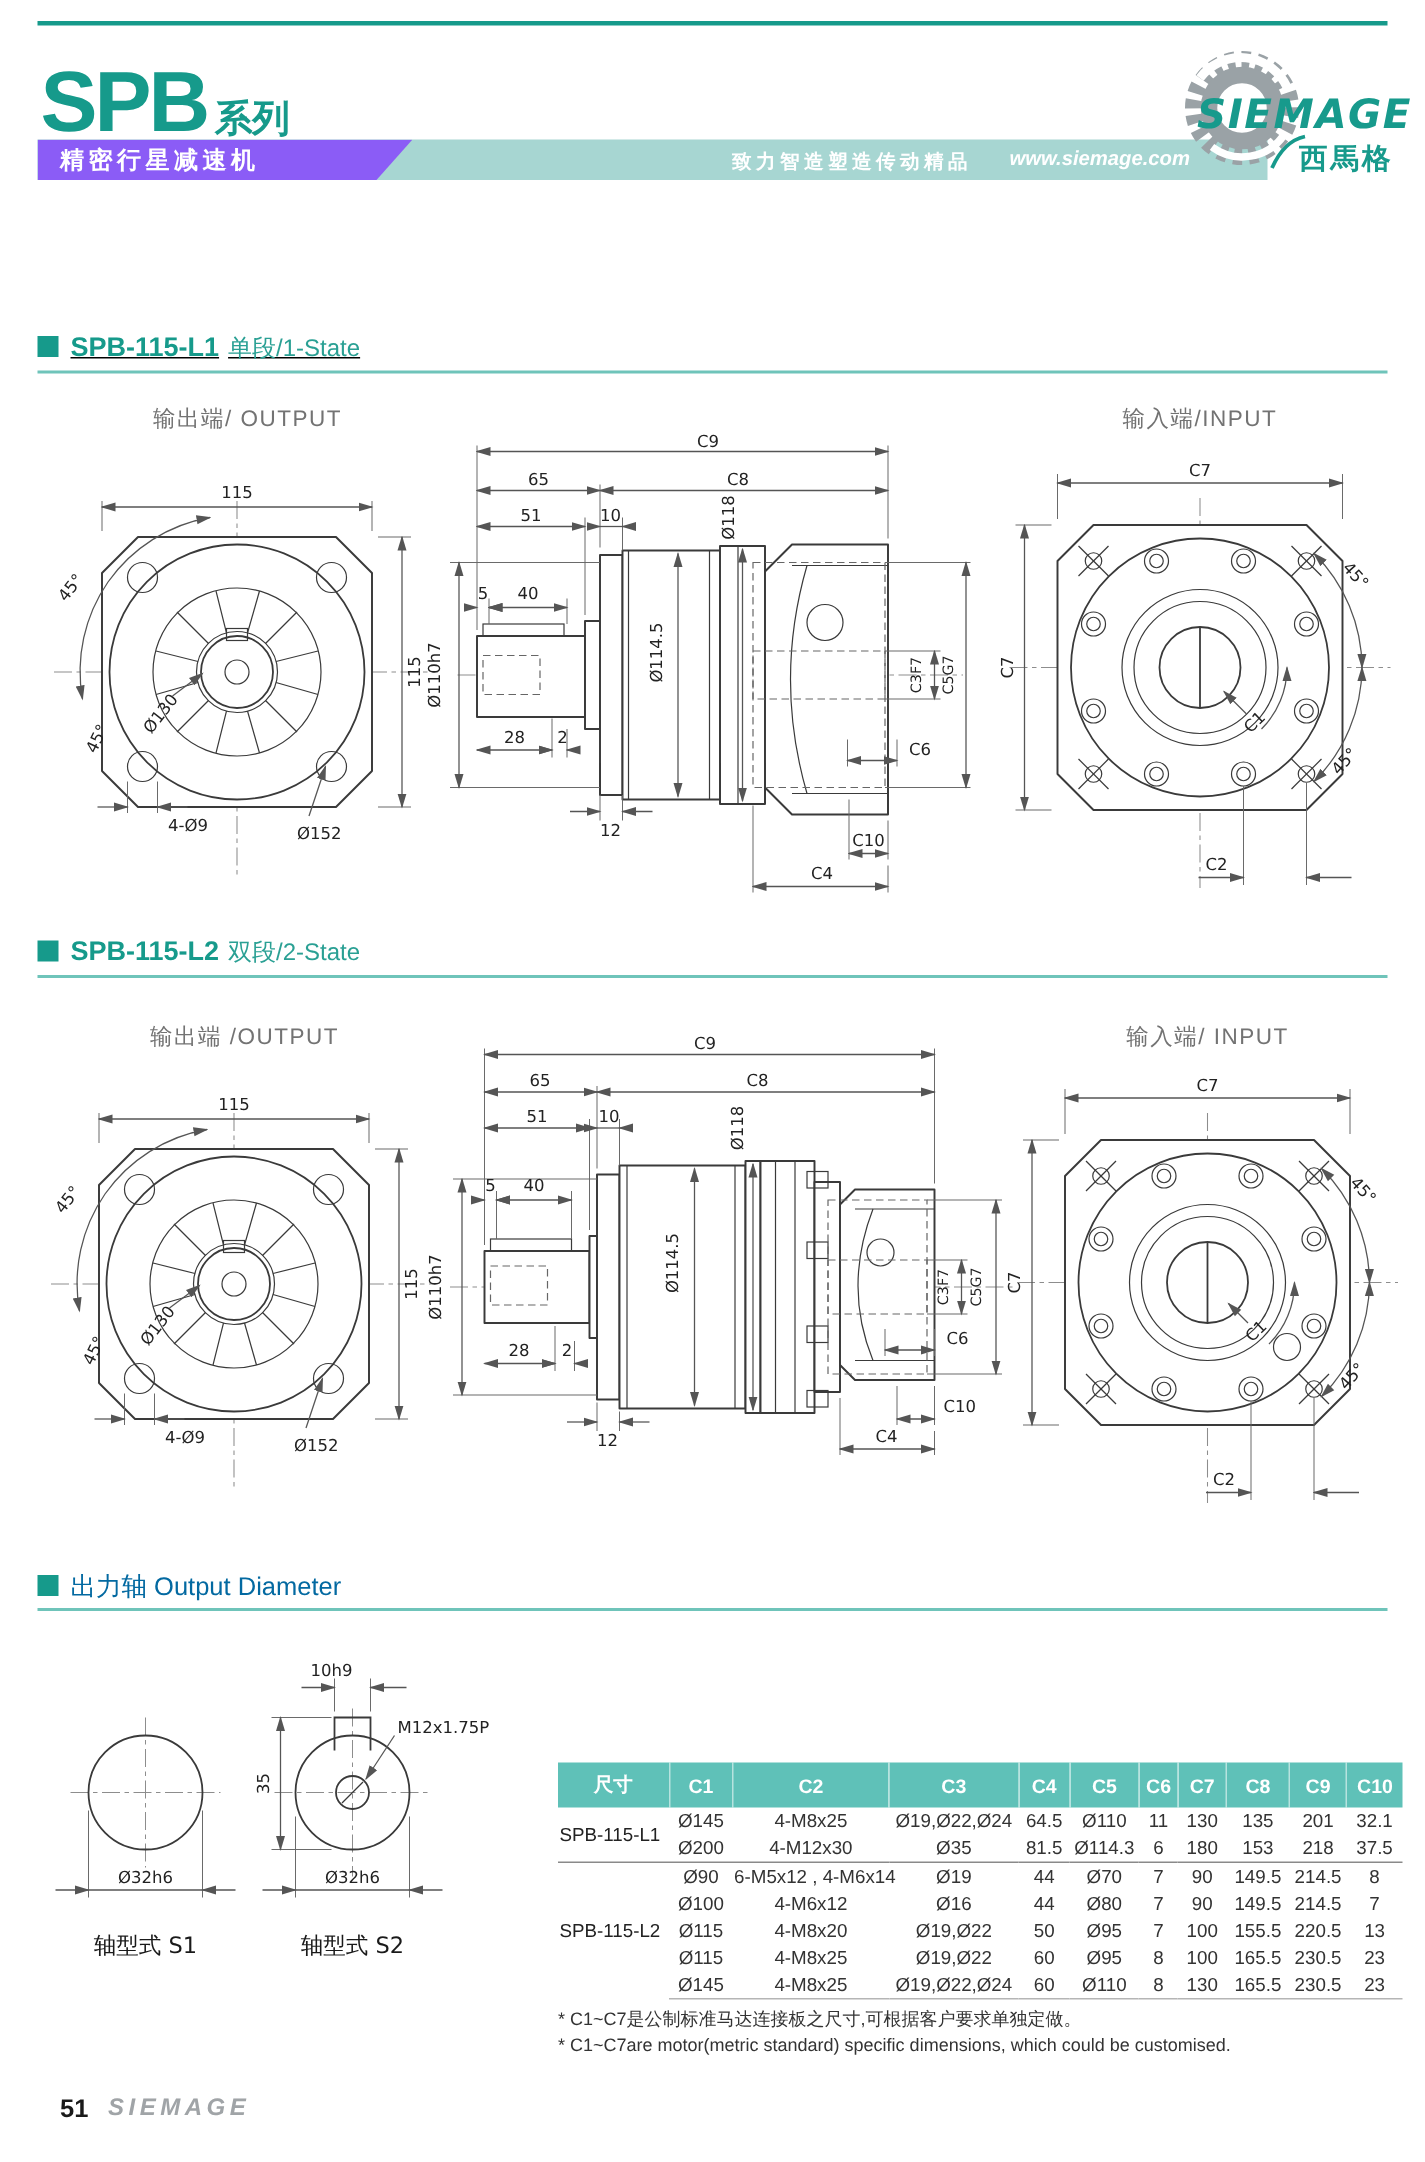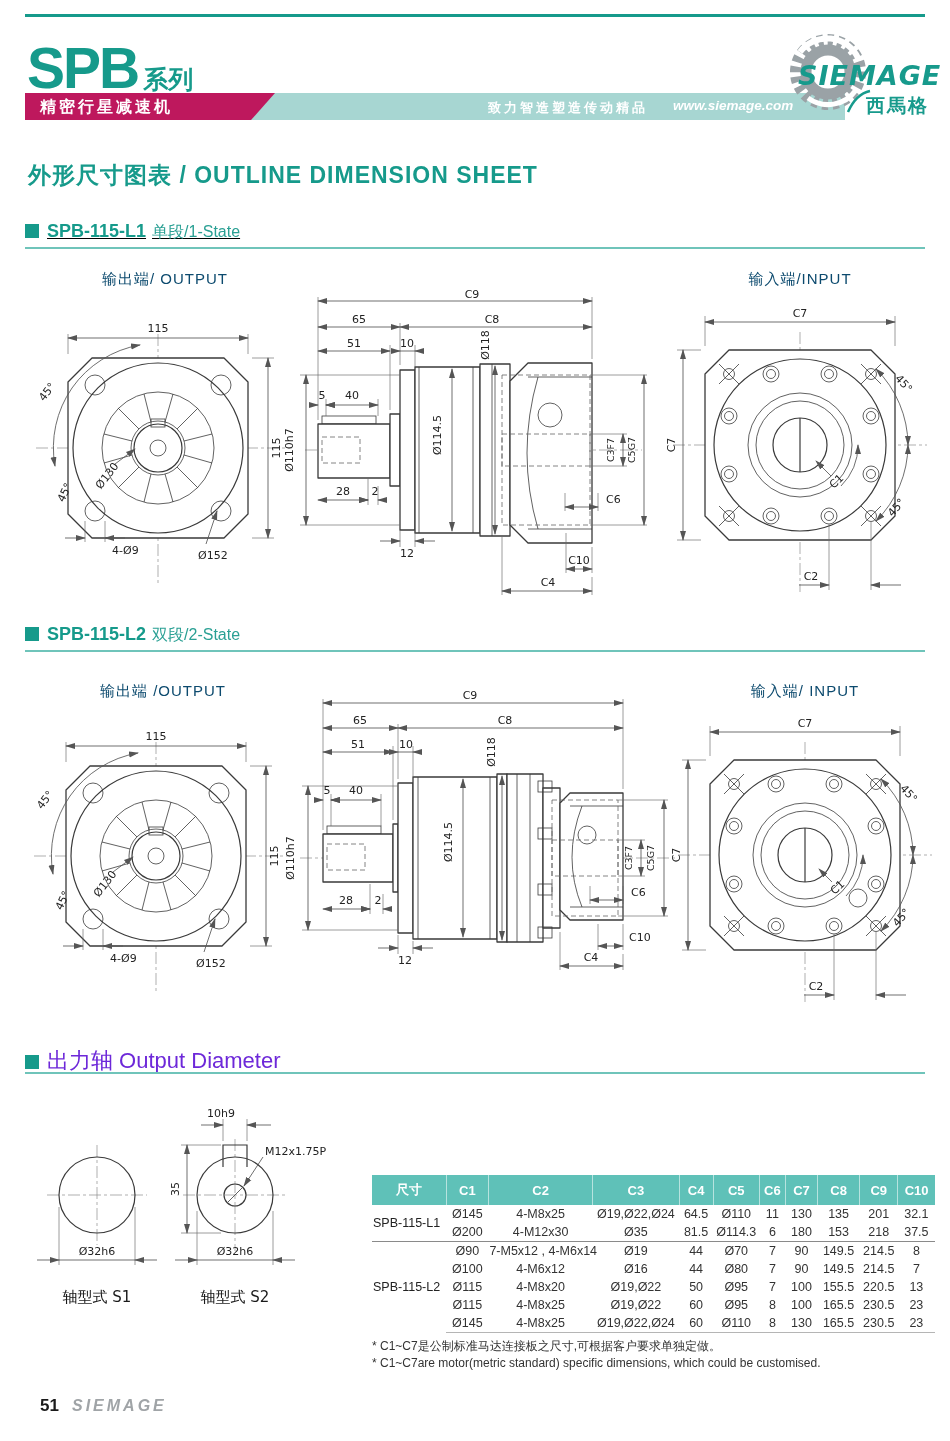--- a/index.html
+++ b/index.html
@@ -5,35 +5,35 @@
   html,body{margin:0;padding:0;background:#fff;font-family:"Liberation Sans",sans-serif;}
   .page{position:relative;width:950px;height:1441px;background:#fff;overflow:hidden;}
   .abs{position:absolute;}
   
   .toprule{left:25px;top:14px;width:900px;height:3px;background:#169a8b;}
   .spb-main{font-size:57px;font-weight:bold;color:#169a8b;letter-spacing:-2px;line-height:1;}
   .spb-suffix{font-size:25px;font-weight:bold;color:#169a8b;margin-left:5px;}
   .band-light{left:25px;top:93px;width:820px;height:27px;background:#a7d6d2;}
   .band-slogan{position:absolute;left:463px;top:6px;font-size:13px;color:#fff;letter-spacing:3px;font-weight:bold;}
   .band-url{position:absolute;left:648px;top:5px;font-size:13.5px;color:#fff;font-weight:bold;font-style:italic;}
-  .band-dark{left:25px;top:93px;width:250px;height:27px;background:#be185d;clip-path:polygon(0 0,100% 0,calc(100% - 24px) 100%,0 100%);}
+  .band-dark{left:25px;top:93px;width:250px;height:27px;background:#8b5cf6;clip-path:polygon(0 0,100% 0,calc(100% - 24px) 100%,0 100%);}
   .band-dark span{position:absolute;left:15px;top:4px;font-size:16px;font-weight:bold;color:#fff;letter-spacing:3px;}
   .tagline{left:240px;top:52px;line-height:19px;}
   .t1{font-size:15px;color:#2aa094;}
   .t1b{font-size:15px;color:#17998b;font-weight:bold;}
   .t2{font-size:12.5px;color:#3fa89c;}
   
   .page-title{left:28px;top:160px;font-size:23px;font-weight:bold;color:#169a8b;letter-spacing:1px;}
   .sec-h{height:22px;}
   .sec-sq{display:inline-block;width:14px;height:14px;background:#169a8b;vertical-align:-1px;margin-right:8px;}
   .sec-model{font-size:18px;font-weight:bold;color:#169a8b;}
   .sec-stage{font-size:16px;color:#2aa094;margin-left:6px;}
   .sec-line{left:25px;width:900px;height:2px;background:#6fc4ba;}
-  .sec-title3{font-size:22px;color:#6d28d9;}
-  .dwg-title{font-size:15px;color:#0c4a6e;text-align:center;letter-spacing:1px;}
+  .sec-title3{font-size:17px;color:#0369a1;}
+  .dwg-title{font-size:15px;color:#737373;text-align:center;letter-spacing:1px;}
   
   svg text{font-family:"DejaVu Sans",sans-serif;}
   .dt{font-size:11px;fill:#222;}
   .dts{font-size:9.5px;fill:#222;}
   .cnl{font-size:15px;fill:#1a1a1a;}
   .ol{fill:#fff;stroke:#3a3a3a;stroke-width:1.3;stroke-linejoin:round;}
   .ol2{fill:none;stroke:#3a3a3a;stroke-width:1.2;}
   .thin{fill:none;stroke:#3a3a3a;stroke-width:0.8;}
   .cl{stroke:#8d8d8d;stroke-width:0.7;stroke-dasharray:12 3 3 3;fill:none;}
   .hdn{fill:none;stroke:#666;stroke-width:0.8;stroke-dasharray:5 3;}
@@ -83,21 +83,20 @@
       <circle cx="50" cy="44" r="31" fill="none" stroke="#9aa2a6" stroke-width="14" stroke-dasharray="5.5 4.2"></circle>
       <circle cx="50" cy="44" r="22" fill="none" stroke="#9aa2a6" stroke-width="11"></circle>
       <path d="M22,24 A34,34 0 0 1 80,30" fill="none" stroke="#fff" stroke-width="6"></path>
       <path d="M78,62 A34,34 0 0 1 30,70" fill="none" stroke="#fff" stroke-width="5"></path>
     </g>
     <text x="20" y="57" font-size="27" font-weight="bold" font-style="italic" fill="#179a8c" letter-spacing="1">SIEMAGE</text>
     <path d="M70,84 Q78,66 92,63" fill="none" stroke="#179a8c" stroke-width="2.5"></path>
     <text x="88" y="84" font-size="19" font-weight="bold" fill="#179a8c" letter-spacing="2">西馬格</text>
   </svg>
 
-  <div class="abs page-title">外形尺寸图表 / OUTLINE DIMENSION SHEET</div>
 
   <div class="abs sec-h" style="left:25px;top:221px;text-decoration:underline;">
     <span class="sec-sq"></span><span class="sec-model">SPB-115-L1</span><span class="sec-stage">单段/1-State</span>
   </div>
   <div class="abs sec-line" style="top:247px;"></div>
 
   <div class="abs dwg-title" style="left:30px;top:270px;width:270px;">输出端/ OUTPUT</div>
   <div class="abs dwg-title" style="left:665px;top:270px;width:270px;">输入端/INPUT</div>
 
   <svg class="abs" style="left:30px;top:292px;" width="270" height="310" viewBox="0 0 270 310">
@@ -629,21 +628,21 @@
           <td>Ø114.3</td>
           <td>6</td>
           <td>180</td>
           <td>153</td>
           <td>218</td>
           <td>37.5</td>
         </tr>
         <tr class="gsep">
           <td rowspan="5" class="glabel">SPB-115-L2</td>
           <td>Ø90</td>
-          <td>7-M5x12 , 4-M6x14</td>
+          <td>6-M5x12 , 4-M6x14</td>
           <td>Ø19</td>
           <td>44</td>
           <td>Ø70</td>
           <td>7</td>
           <td>90</td>
           <td>149.5</td>
           <td>214.5</td>
           <td>8</td>
         </tr>
         <tr>

